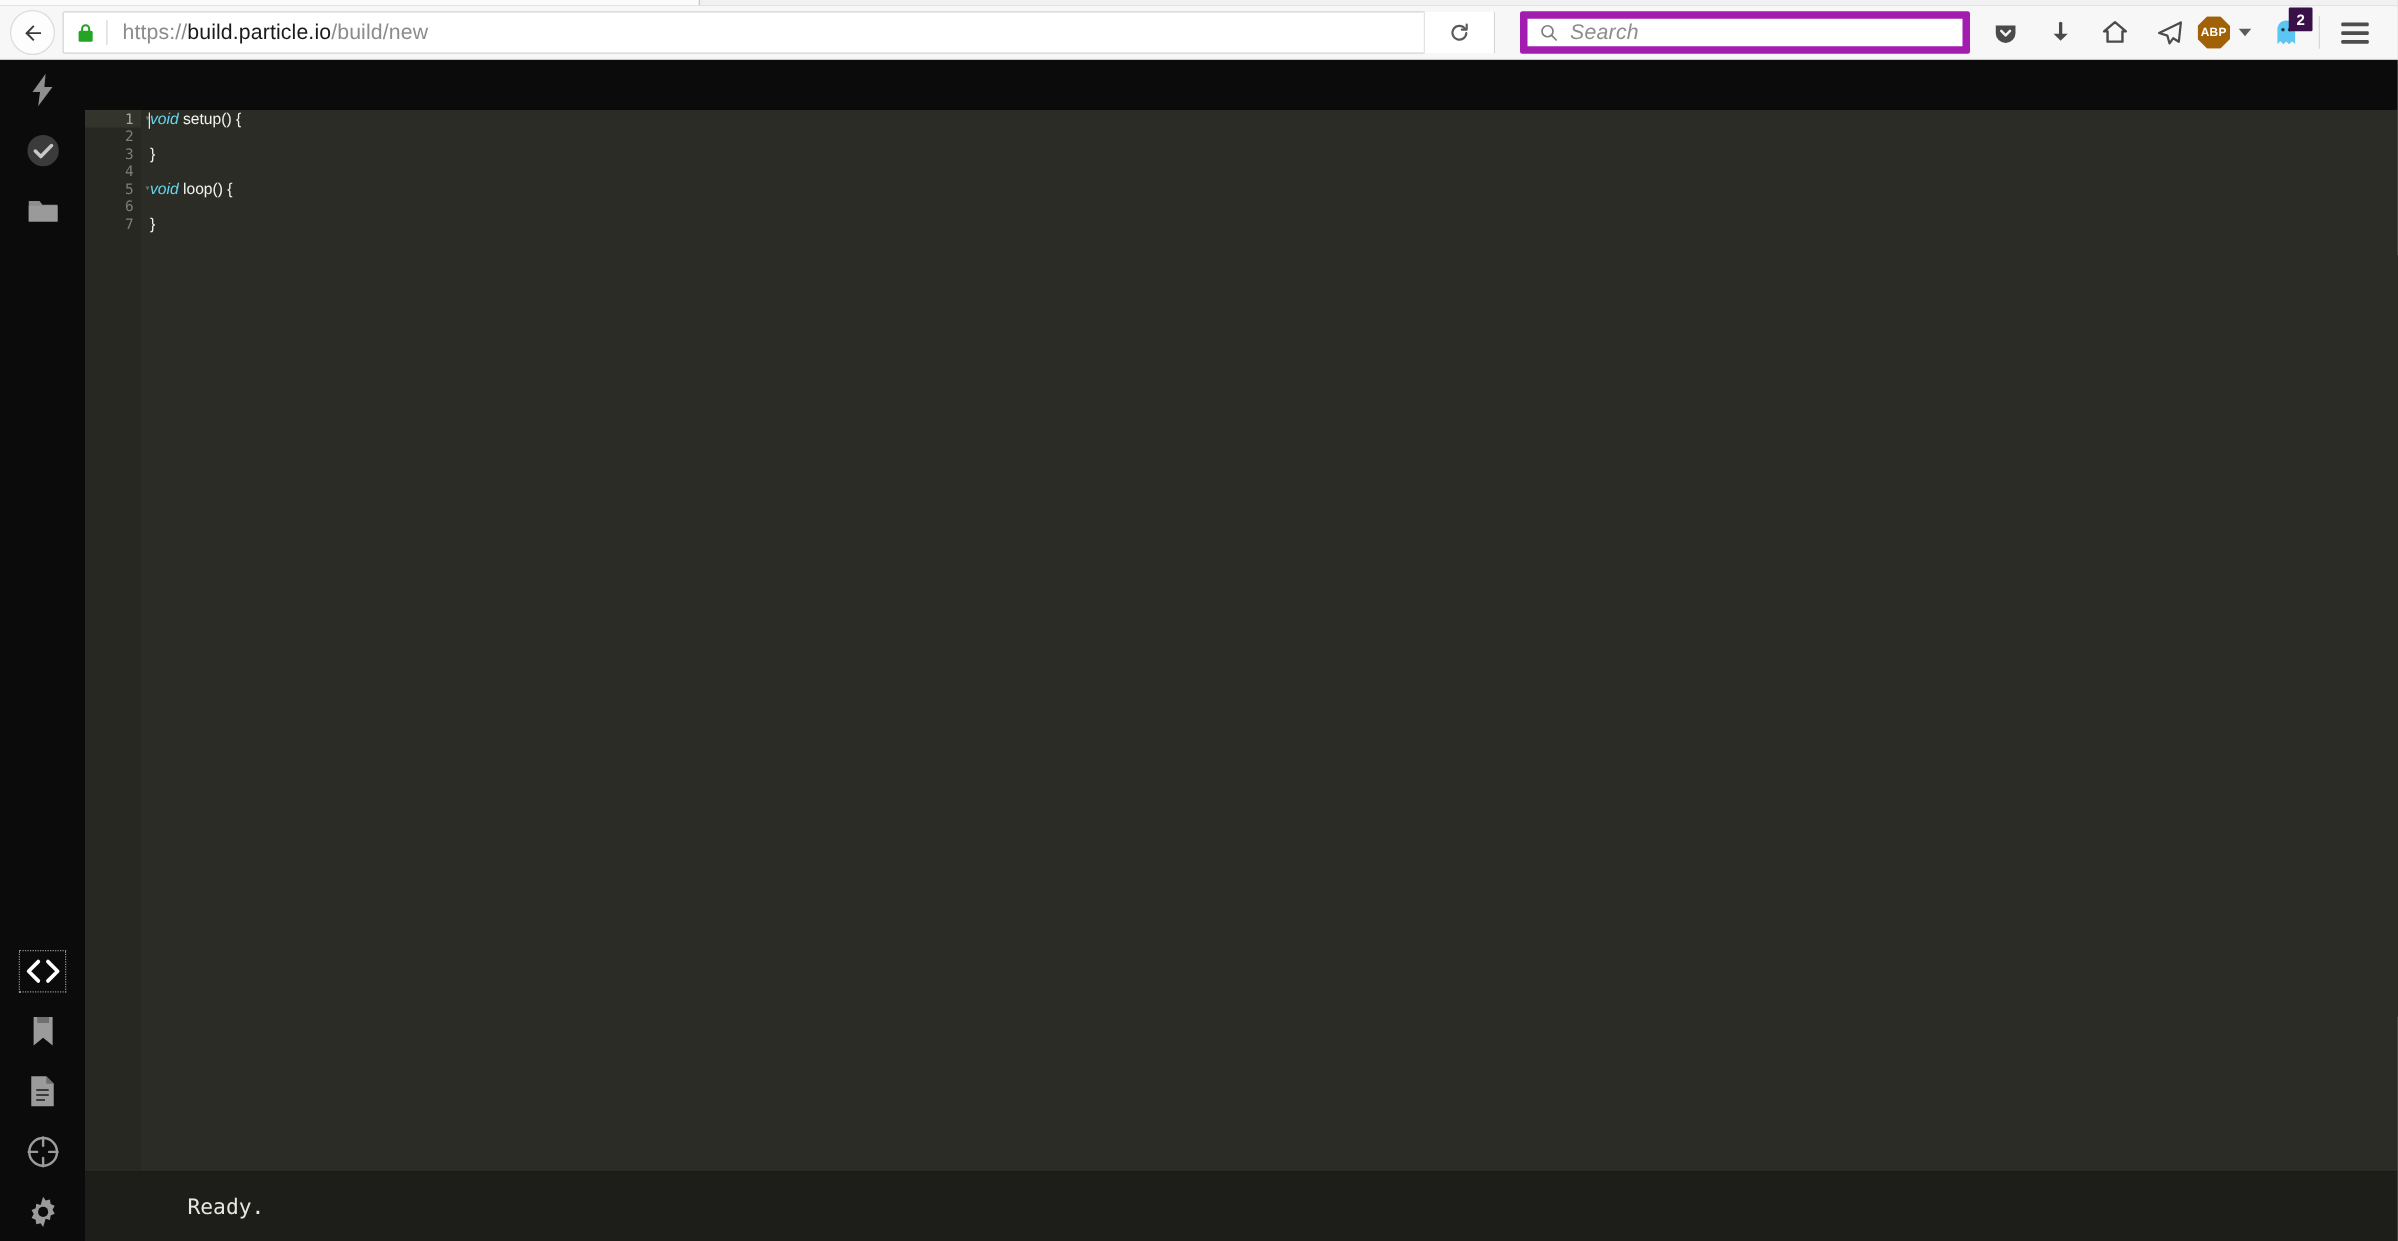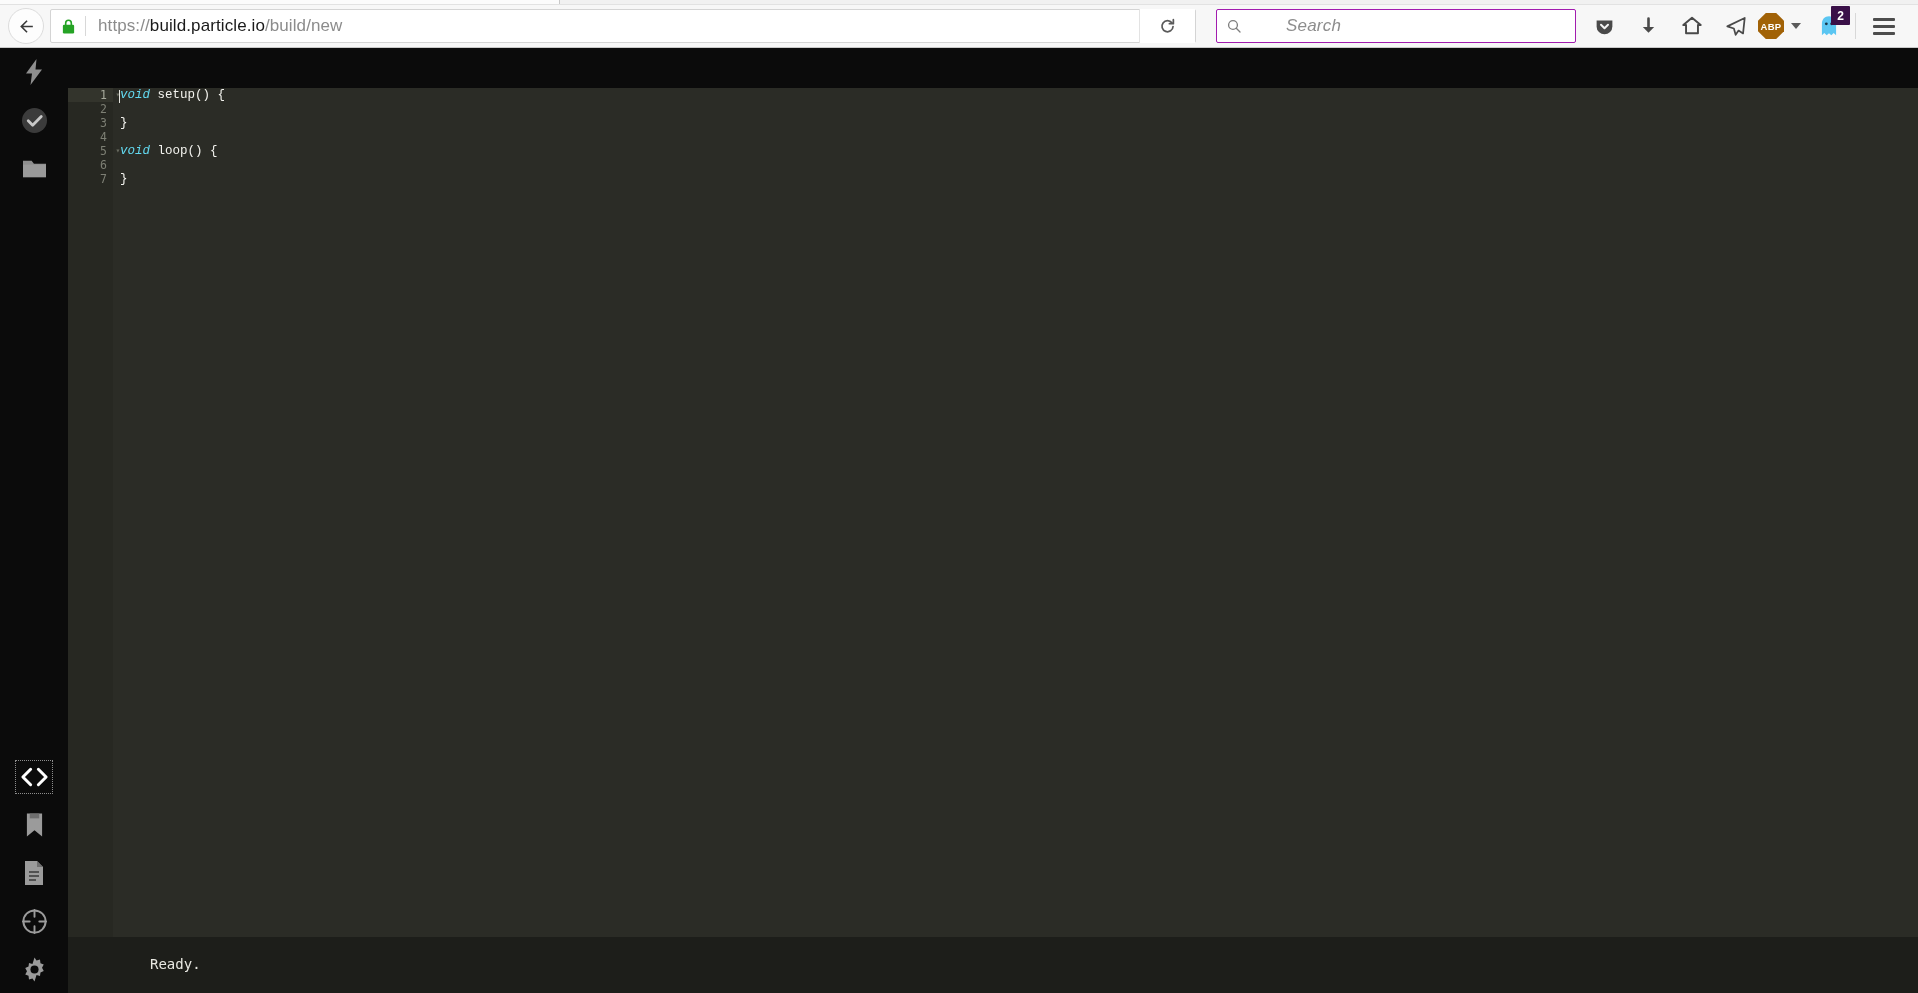--- a/index.html
+++ b/index.html
@@ -64,25 +64,24 @@
   #reload-btn {
     width:56px; height:34px; flex:none;
     border-left:1px solid #e3e3e3;
     display:flex; align-items:center; justify-content:center;
     cursor:pointer; background:#ffffff;
   }
 
   #searchbar {
     width:360px; height:34px; flex:none;
     background:#ffffff;
-    border:1px solid #a21caf;
+    border:6px solid #a21caf;
     border-radius:2px;
     display:flex; align-items:center;
     margin-right:6px;
-    gap:35px;
   }
   #searchbar .srch-ico { width:34px; display:flex; align-items:center; justify-content:center; flex:none; }
   #search-placeholder {
     font-size:17px; color:#8d8d8d; font-style:italic; letter-spacing:.2px;
   }
 
   .tb-btn {
     width:44px; height:40px; flex:none;
     display:flex; align-items:center; justify-content:center;
     cursor:pointer; position:relative;
@@ -169,42 +168,42 @@
     text-align:right; padding-right:6px;
     position:relative;
   }
   .gline.cur { background:#33342c; color:#a7a99c; }
   .fold {
     position:absolute; right:-10px; top:0; width:10px; height:14px;
     color:#6a6c61; font-size:8px; line-height:14px; text-align:center;
   }
   #code {
     position:absolute; left:52px; top:0; right:0; height:623px;
-    font-family:Liberation Mono, monospace;
+    font-family:Liberation Sans, sans-serif;
     font-size:12.5px; line-height:14px;
     color:#f3f3ee; white-space:pre;
   }
   #code .kw { color:#62d8ef; font-style:italic; }
   #cursor {
     position:absolute; left:51px; top:2px; width:1px; height:13px;
     background:#e6e6e0;
   }
 
   #statusbar {
     position:absolute; left:0; bottom:0; width:1850px; height:56px;
     background:#1d1e1a;
   }
   #status-gutter {
     position:absolute; left:0; top:0; width:45px; height:56px;
     background:#1d1e1a;
   }
   #status-text {
     position:absolute; left:82px; top:19px;
     font-family:"DejaVu Sans Mono","Liberation Mono",monospace;
-    font-size:14px; color:#e8e8e2;
+    font-size:17px; color:#e8e8e2;
   }
 </style>
 </head>
 <body>
 
 <div id="browser-chrome">
 
   <div id="tab-strip">
     <div id="tab-edge"></div>
   </div>

